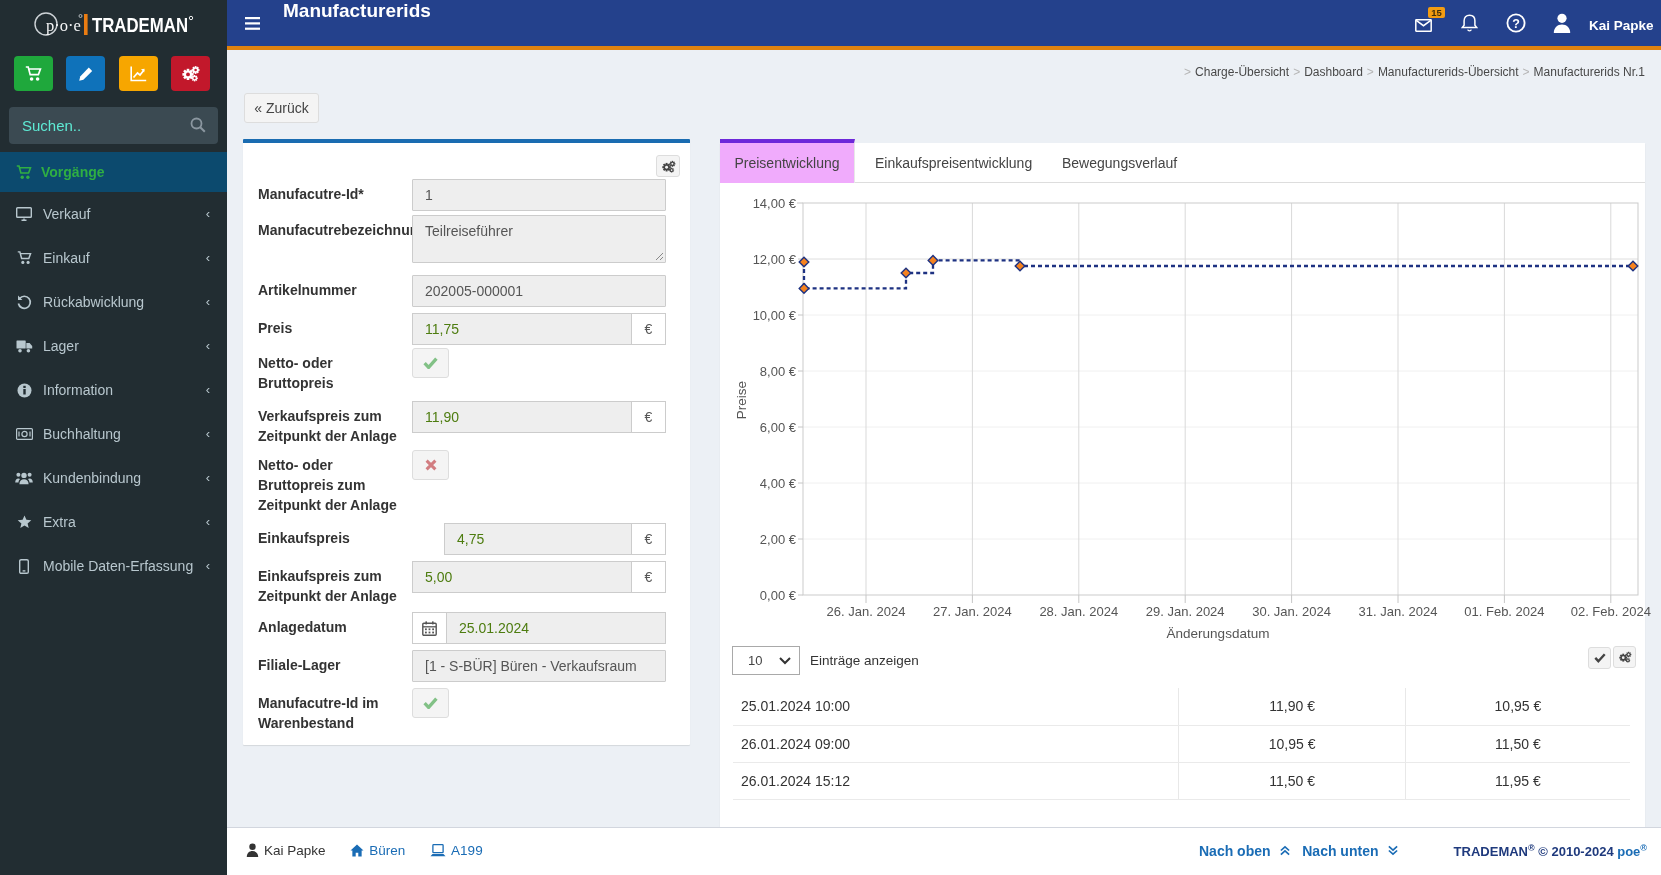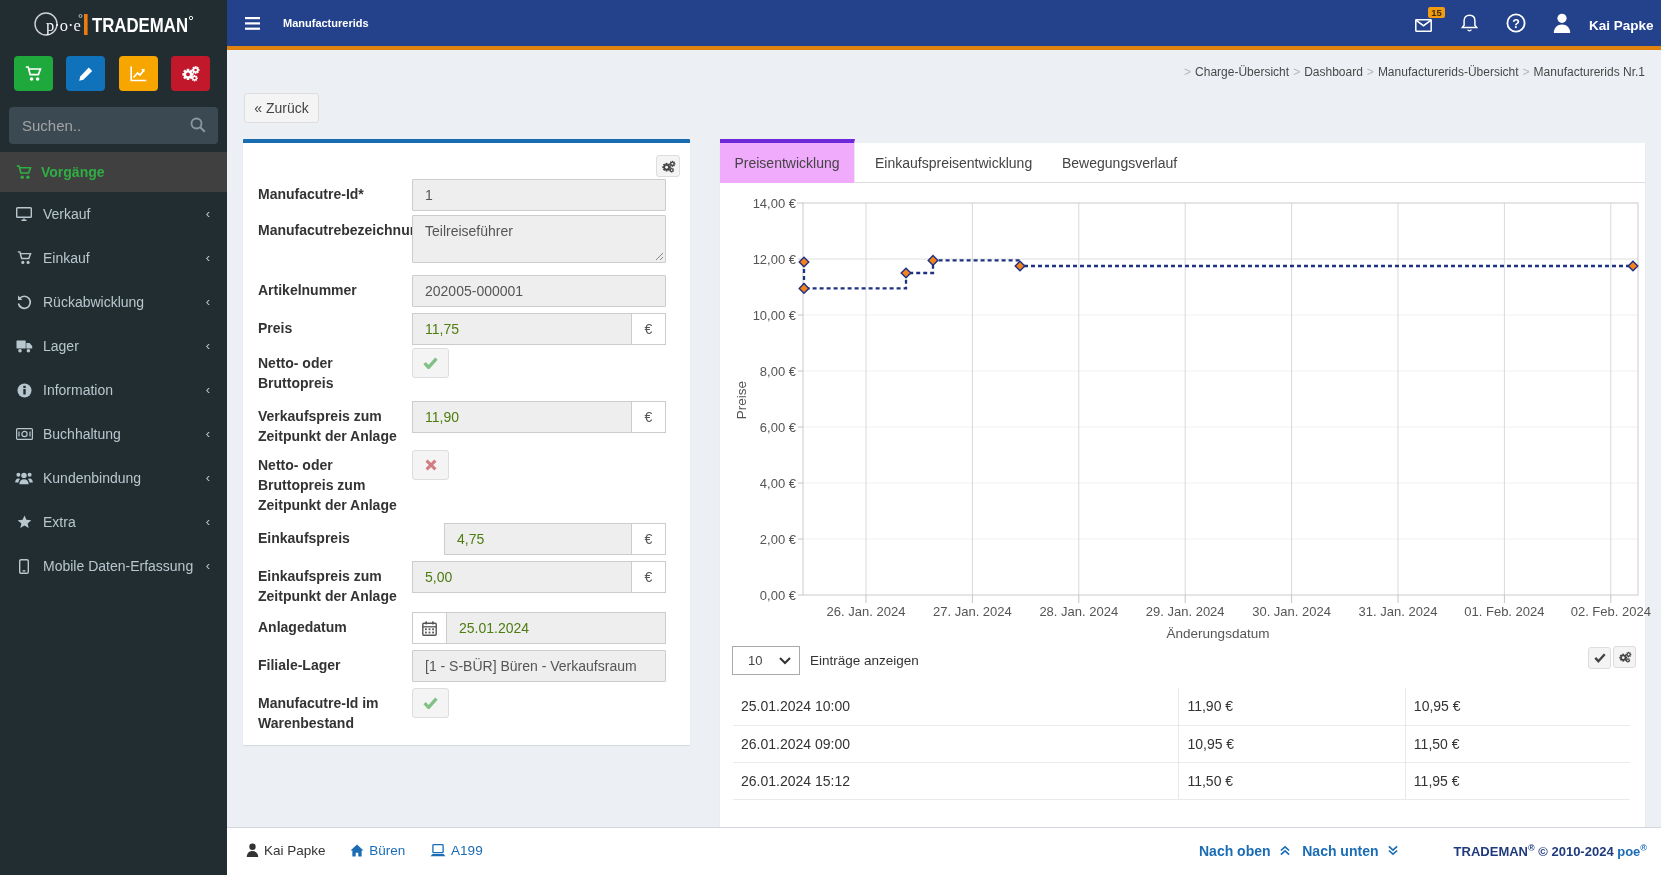--- a/index.html
+++ b/index.html
@@ -4,30 +4,30 @@
 <title>Manufacturerids</title>
 <style>
 * { margin:0; padding:0; box-sizing:border-box; }
 html,body { width:1661px; height:875px; overflow:hidden; }
 body { font-family:"Liberation Sans", sans-serif; background:#ecf0f5; position:relative; font-size:14px; color:#333; }
 
 #sidebar { position:absolute; left:0; top:0; width:227px; height:875px; background:#222d32; z-index:5; }
 #logo { height:46px; background:#222d32; display:flex; align-items:center; justify-content:center; }
 #btnrow { position:absolute; left:14px; top:56px; width:200px; height:35px; }
 .cbtn { position:absolute; top:0; width:39px; height:35px; border-radius:4px; display:flex; align-items:center; justify-content:center; }
-#srch { position:absolute; left:9px; top:107px; width:209px; height:37px; background:#3b4a52; border-radius:4px; color:#a3a3a3; font-size:15px; line-height:37px; padding-left:13px; }
+#srch { position:absolute; left:9px; top:107px; width:209px; height:37px; background:#3b4a52; border-radius:4px; color:#5eead4; font-size:15px; line-height:37px; padding-left:13px; }
 #srch svg { position:absolute; right:12px; top:10px; }
-#vorg { position:absolute; left:0; top:152px; width:227px; height:40px; background:#404040; color:#2fae43; display:flex; align-items:center; font-size:14px; font-weight:bold; }
+#vorg { position:absolute; left:0; top:152px; width:227px; height:40px; background:#0c4a6e; color:#2fae43; display:flex; align-items:center; font-size:14px; font-weight:bold; }
 .nav { position:absolute; left:0; top:192px; width:227px; }
 .nav .it { height:44px; display:flex; align-items:center; color:#b8c7ce; font-size:14px; position:relative; }
 .nav .it .ic { width:18px; margin-left:15px; margin-right:10px; display:flex; justify-content:center; }
 .nav .it .ar { position:absolute; right:17px; top:14px; color:#b8c7ce; font-size:13px; }
 
 #topbar { position:absolute; left:227px; top:0; width:1434px; height:50px; background:#24418c; border-bottom:4px solid #e0820e; color:#fff; }
-#topbar .title { position:absolute; left:56px; top:17px; font-weight:bold; font-size:11px; }
+#topbar .title { position:absolute; left:56px; top:0; font-weight:bold; font-size:19px; }
 
 #crumbs { position:absolute; right:16px; top:65px; font-size:12px; color:#484848; }
 #crumbs .sep { color:#b5b5b5; padding:0 4px; }
 .btn-def { background:#f4f4f4; border:1px solid #ddd; border-radius:3px; color:#444; }
 #zurueck { position:absolute; left:244px; top:93px; width:75px; height:30px; font-size:14px; text-align:center; line-height:28px; }
 
 #card { position:absolute; left:243px; top:139px; width:447px; height:606px; background:#fff; border-top:4px solid #1a6cb1; border-radius:1px; box-shadow:0 1px 1px rgba(0,0,0,0.1); }
 #cardgear { position:absolute; right:10px; top:12px; width:24px; height:22px; display:flex; align-items:center; justify-content:center; }
 .lbl { position:absolute; left:15px; width:158px; font-weight:bold; font-size:14px; color:#333; line-height:20px; white-space:nowrap; }
 .lblw { white-space:normal; }
@@ -43,21 +43,21 @@
 #tabrow { position:absolute; left:855px; top:143px; width:790px; height:40px; border-bottom:1px solid #ddd; z-index:3; }
 .tab { position:absolute; top:0; height:32px; line-height:40px; font-size:14px; color:#444; }
 
 #lensel { position:absolute; left:732px; top:646px; width:68px; height:29px; border:1px solid #a9a9a9; background:#fff; font-size:13px; color:#444; }
 #lenlbl { position:absolute; left:810px; top:653px; font-size:13.5px; color:#333; }
 #tbtns { position:absolute; left:1588px; top:646px; }
 
 #dtable { position:absolute; left:733px; top:688px; width:897px; border-collapse:collapse; font-size:14px; background:#fff; }
 #dtable th { text-align:left; font-weight:bold; color:#333; border-bottom:1px solid #c8c8c8; border-right:1px solid #e8e8e8; padding:8px 26px 8px 8px; position:relative; height:37px; }
 #dtable td { border-bottom:1px solid #eaeaea; border-right:1px solid #e8e8e8; padding:8px; height:37px; color:#333; }
-#dtable .r { text-align:left; }
+#dtable .r { text-align:center; }
 #dtable th:last-child, #dtable td:last-child { border-right:none; }
 .sort { position:absolute; right:8px; top:10px; line-height:8.5px; font-size:9px; color:#cfd2d6; text-align:center; }
 .sort .on { color:#7a7a7a; }
 
 #footer { position:absolute; left:227px; top:827px; width:1434px; height:56px; background:#fff; border-top:1px solid #d2d6de; font-size:14px; }
 #footer .lft { position:absolute; left:19px; top:15px; color:#333; font-size:13.5px; }
 #footer a { color:#1a6cb5; text-decoration:none; }
 #footer .lft a { font-weight:normal; }
 #fnav a { font-weight:bold; }
 #fnav { position:absolute; left:972px; top:15px; }

